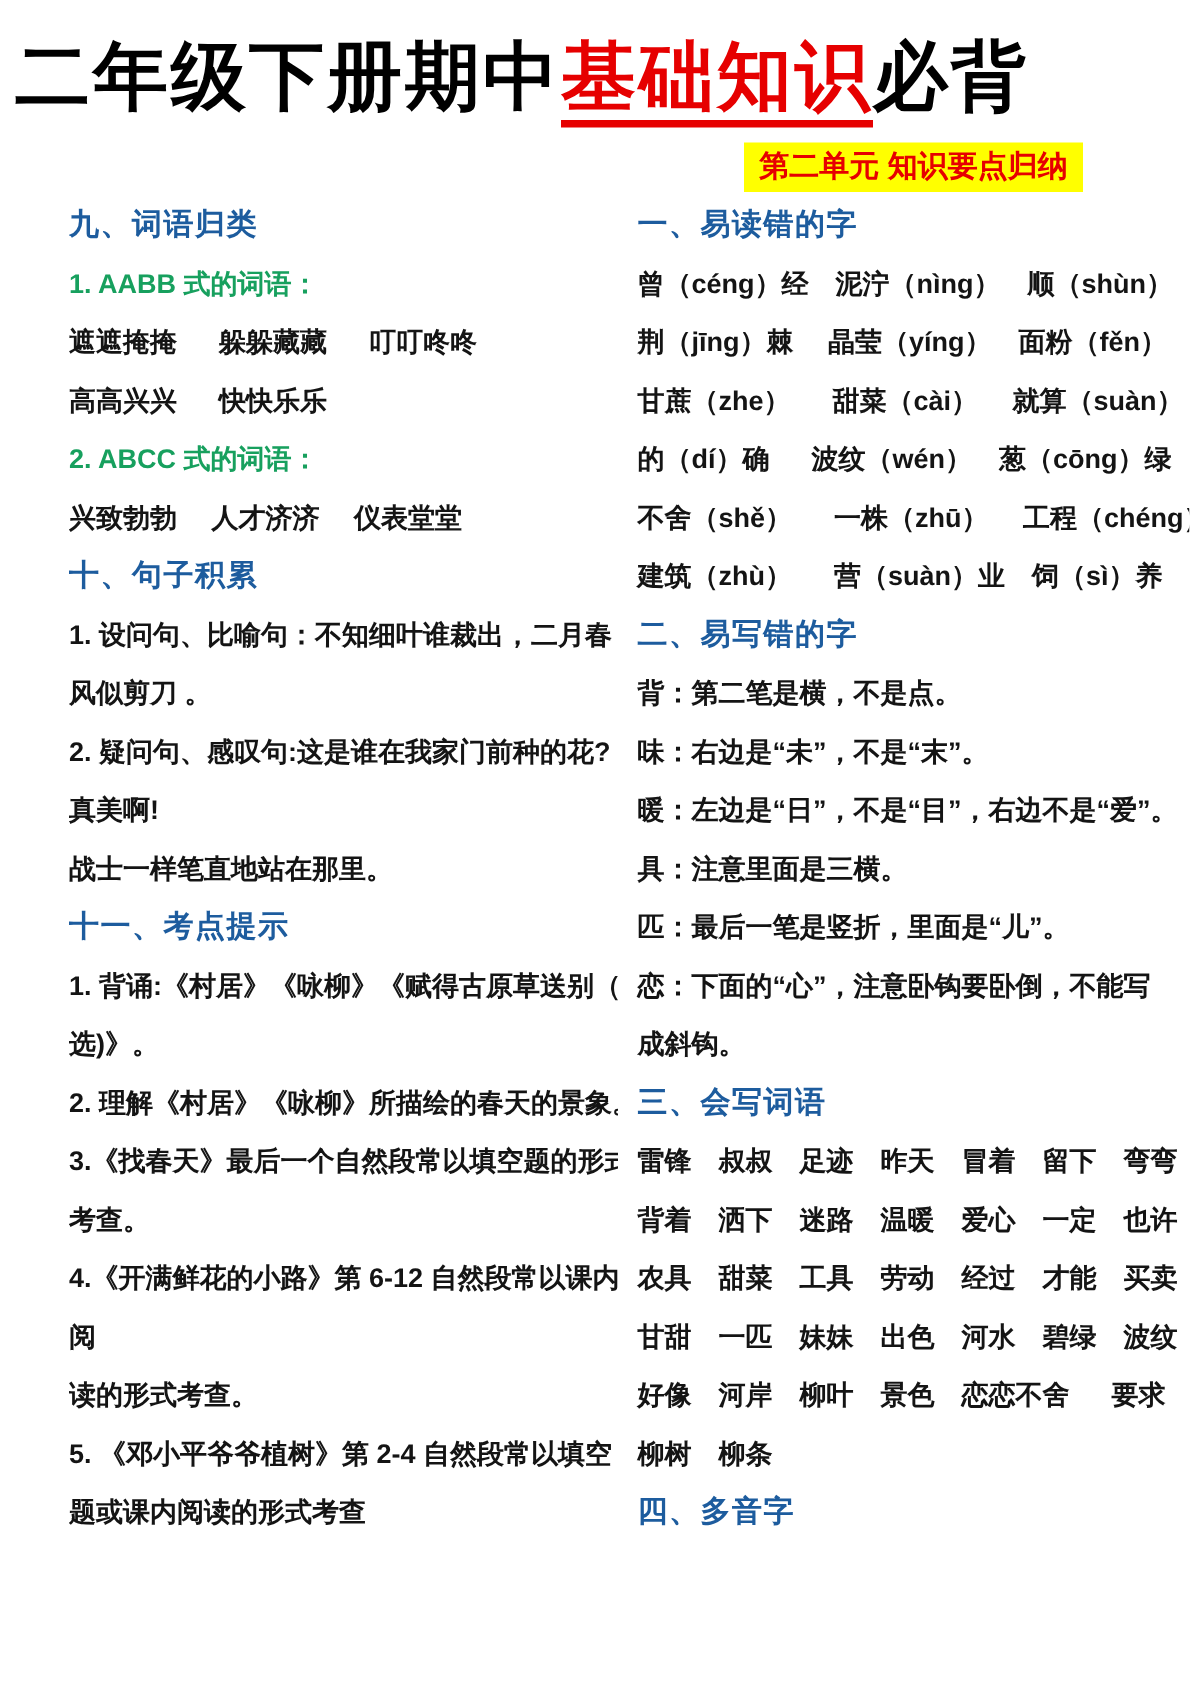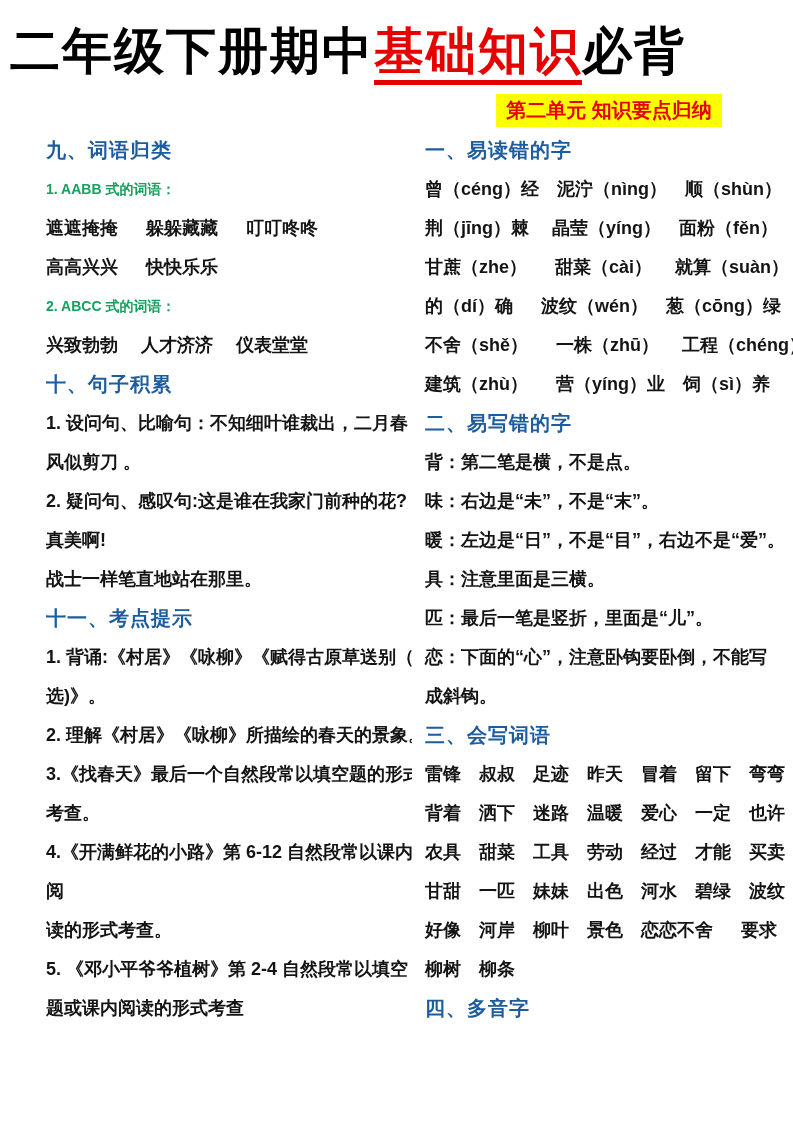--- a/index.html
+++ b/index.html
@@ -46,21 +46,21 @@
     line-height: 39px;
     white-space: pre;
   }
   .line.heading {
     color: var(--heading-blue, #1d5c9e);
     font-size: 20px;
     letter-spacing: 1px;
   }
   .line.green {
     color: var(--subhead-green, #17a05e);
-    font-size: 14px;
+    font-size: 18px;
   }
   .line.banner { text-align: center; white-space: normal; }
   .banner-inner {
     display: inline-block;
     background: var(--banner-yellow, #ffff00);
     color: var(--banner-red, #e60000);
     font-size: 20px;
     font-weight: 800;
     padding: 1px 10px 2px 10px;
     line-height: 30px;
@@ -100,21 +100,21 @@
       </div>
     <div class="divider"></div>
     <div class="col right">
         <div class="line banner"><span class="banner-inner">第二单元 知识要点归纳</span></div>
         <div class="line heading">一、易读错的字</div>
         <div class="line body">曾（céng）经　泥泞（nìng）　顺（shùn）</div>
         <div class="line body">荆（jīng）棘　 晶莹（yíng）　面粉（fěn）</div>
         <div class="line body">甘蔗（zhe）　  甜菜（cài）　 就算（suàn）</div>
         <div class="line body">的（dí）确　  波纹（wén）　葱（cōng）绿</div>
         <div class="line body">不舍（shě）　  一株（zhū）　 工程（chéng）</div>
-        <div class="line body">建筑（zhù）　  营（yíng）业　饲（sì）养</div>
+        <div class="line body">建筑（zhù）　  营（suàn）业　饲（sì）养</div>
         <div class="line heading">二、易写错的字</div>
         <div class="line body">背：第二笔是横，不是点。</div>
         <div class="line body">味：右边是“未”，不是“末”。</div>
         <div class="line body">暖：左边是“日”，不是“目”，右边不是“爱”。</div>
         <div class="line body">具：注意里面是三横。</div>
         <div class="line body">匹：最后一笔是竖折，里面是“儿”。</div>
         <div class="line body">恋：下面的“心”，注意卧钩要卧倒，不能写</div>
         <div class="line body">成斜钩。</div>
         <div class="line heading">三、会写词语</div>
         <div class="line body">雷锋　叔叔　足迹　昨天　冒着　留下　弯弯</div>

